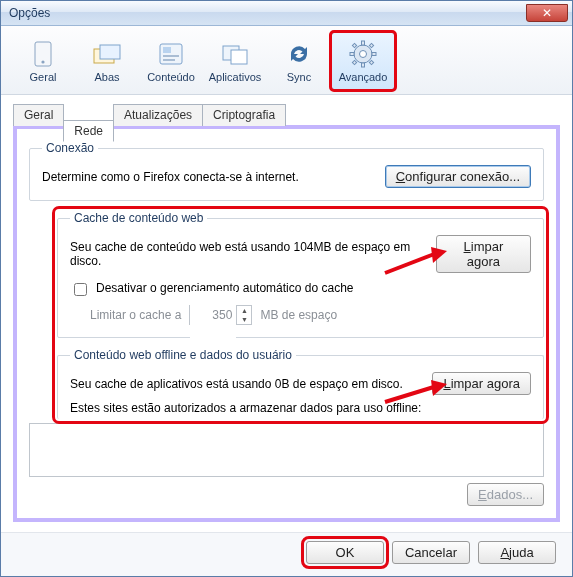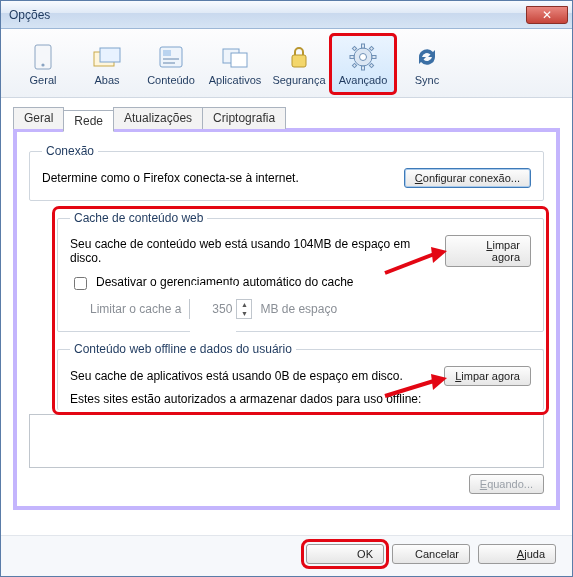--- a/index.html
+++ b/index.html
@@ -87,21 +87,21 @@
     background: #f3f3f3;
     margin-right: -1px;
     font-size: 12px;
     color: #333;
     position: relative;
     top: 1px;
   }
   .tab.active {
     background: #fff;
     border-bottom: 1px solid #fff;
-    top: 4px;
+    top: 17px;
     z-index: 3;
   }
   .tabbody {
     border: 4px solid #c4b5fd;
     background: #fff;
     padding: 12px 12px 12px 12px;
     position: relative;
     z-index: 1;
   }
   fieldset.grp {
@@ -116,24 +116,24 @@
     color: #1f3a5f;
     font-size: 12px;
   }
   .row { display: flex; align-items: center; gap: 8px; }
   .row.sp { justify-content: space-between; }
   .btn {
     background: linear-gradient(to bottom, #fdfdfd, #e6e6e6);
     border: 1px solid #9a9a9a;
     border-radius: 3px;
     padding: 3px 10px;
-    font-size: 11px;
+    font-size: 13px;
     color: #222;
     min-width: 70px;
-    text-align: right;
+    text-align: center;
   }
   .btn.accent {
     border: 1px solid #3e7ab8;
     box-shadow: 0 0 0 1px #a8c9ea inset;
   }
   .muted { color: #8a8f96; }
   .chk { display: flex; align-items: flex-start; gap: 6px; }
   .chk input { margin-top: 2px; }
   .spin {
     display: inline-flex;
@@ -230,54 +230,45 @@
       <span class="ico">
         <svg width="28" height="24" viewBox="0 0 28 24">
             <rect x="2" y="4" width="16" height="14" fill="#eef4fb" stroke="#7ea3cc"></rect>
             <rect x="10" y="8" width="16" height="14" fill="#fff" stroke="#7ea3cc"></rect>
           </svg>
       </span>
       <span>Aplicativos</span>
     </div>
     <div class="tool">
       <span class="ico">
-        <svg width="22" height="24" viewBox="0 0 22 24">
-            <rect x="4" y="10" width="14" height="12" rx="2" fill="#f3d66b" stroke="#b8962f"></rect>
-            <path d="M7 10 V7 a4 4 0 0 1 8 0 V10" fill="none" stroke="#b8962f" stroke-width="2"></path>
-          </svg>
-      </span>
-      <span>Segurança</span>
+        <svg width="26" height="24" viewBox="0 0 26 24">
+            <path d="M5 12 a8 8 0 0 1 14 -5 l2 -2 v7 h-7 l2.5 -2.5 a5 5 0 0 0 -8.5 2.5 z" fill="#3b6fa5"></path>
+            <path d="M21 12 a8 8 0 0 1 -14 5 l-2 2 v-7 h7 l-2.5 2.5 a5 5 0 0 0 8.5 -2.5 z" fill="#3b6fa5"></path>
+          </svg>
+      </span>
+      <span>Sync</span>
     </div>
     <div class="tool selected highlight-red">
       <span class="ico">
         <svg width="28" height="28" viewBox="0 0 28 28">
             <circle cx="14" cy="14" r="9" fill="#dbe6f3" stroke="#6f90b6" stroke-width="1"></circle>
             <circle cx="14" cy="14" r="3.5" fill="#fff" stroke="#6f90b6"></circle>
             <g stroke="#6f90b6" fill="#dbe6f3">
               <rect x="12.5" y="1" width="3" height="4"></rect>
               <rect x="12.5" y="23" width="3" height="4"></rect>
               <rect x="1" y="12.5" width="4" height="3"></rect>
               <rect x="23" y="12.5" width="4" height="3"></rect>
               <rect x="4" y="4" width="3" height="3" transform="rotate(45 5.5 5.5)"></rect>
               <rect x="21" y="4" width="3" height="3" transform="rotate(45 22.5 5.5)"></rect>
               <rect x="4" y="21" width="3" height="3" transform="rotate(45 5.5 22.5)"></rect>
               <rect x="21" y="21" width="3" height="3" transform="rotate(45 22.5 22.5)"></rect>
             </g>
           </svg>
       </span>
       <span>Avançado</span>
-    </div>
-    <div class="tool">
-      <span class="ico">
-        <svg width="26" height="24" viewBox="0 0 26 24">
-            <path d="M5 12 a8 8 0 0 1 14 -5 l2 -2 v7 h-7 l2.5 -2.5 a5 5 0 0 0 -8.5 2.5 z" fill="#3b6fa5"></path>
-            <path d="M21 12 a8 8 0 0 1 -14 5 l-2 2 v-7 h7 l-2.5 2.5 a5 5 0 0 0 8.5 -2.5 z" fill="#3b6fa5"></path>
-          </svg>
-      </span>
-      <span>Sync</span>
     </div>
   </div>
 
   <div class="content">
     <div class="tabstrip">
       <div class="tab"><span>Geral</span></div>
       <div class="tab active"><span>Rede</span></div>
       <div class="tab"><span>Atualizações</span></div>
       <div class="tab"><span>Criptografia</span></div>
     </div>
@@ -332,21 +323,21 @@
               <polygon points="50,2 66,6 52,18" fill="#e30613"></polygon>
             </svg>
           <div style="margin-top:6px;">
             <span>Estes sites estão autorizados a armazenar dados para uso offline:</span>
           </div>
         </fieldset>
       </div>
 
       <div class="listbox"></div>
       <div class="row" style="justify-content:flex-end; margin-top:6px;">
-        <button class="btn" disabled="" style="color:#9aa0a8;"><span class="u">E</span><span>quando...</span></button>
+        <button class="btn" disabled="" style="color:#9aa0a8;"><span class="u">E</span><span>dados...</span></button>
       </div>
 
     </div>
   </div>
 
   <div class="footer">
     <button class="btn ok-highlight"><span>OK</span></button>
     <button class="btn"><span>Cancelar</span></button>
     <button class="btn"><span class="u">A</span><span>juda</span></button>
   </div>

